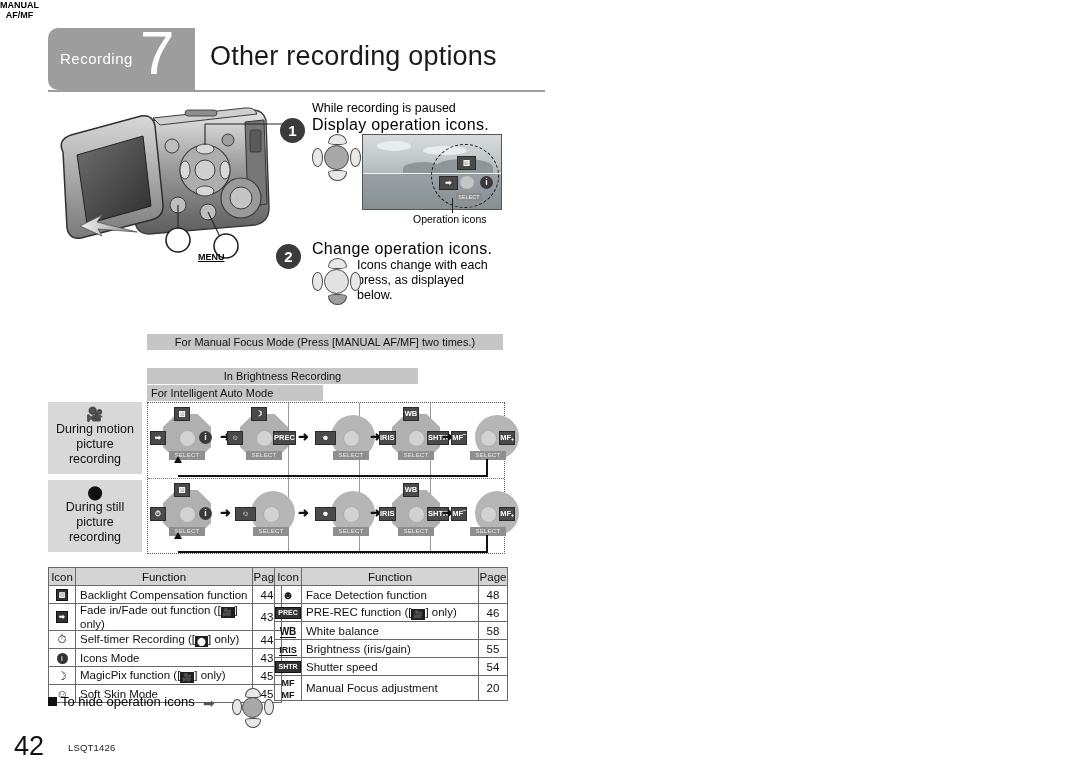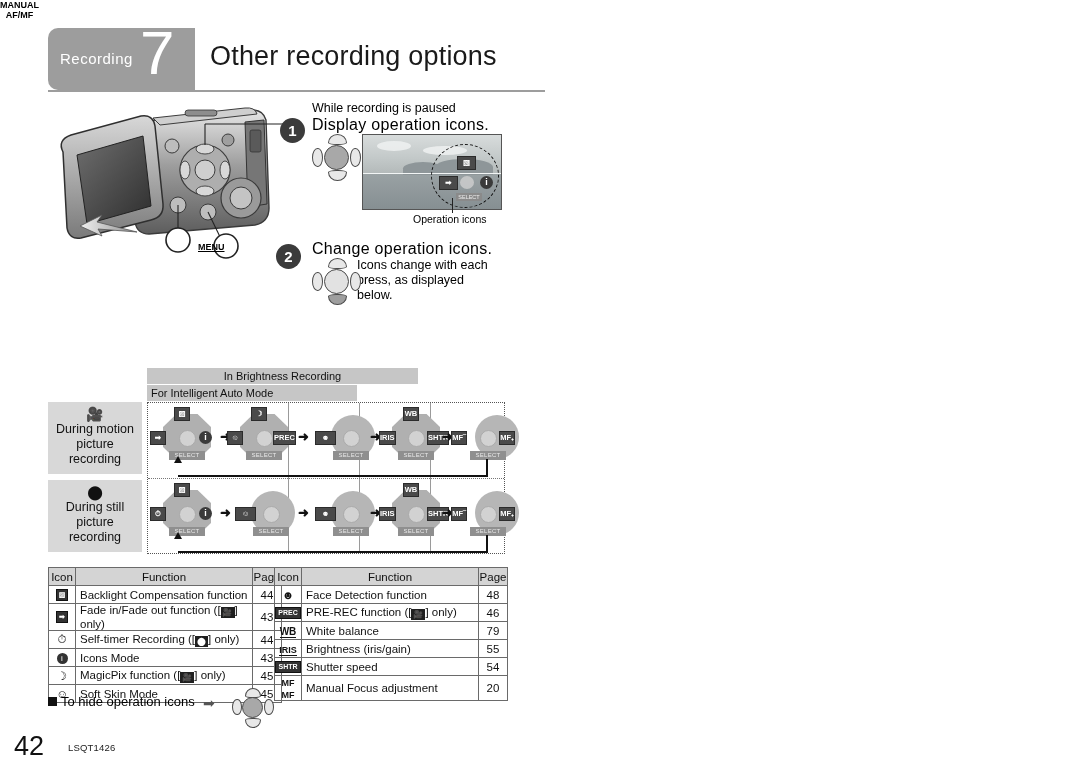--- a/index.html
+++ b/index.html
@@ -15,21 +15,21 @@
   .hdr-tab{position:absolute;left:0;top:0;width:147px;height:62px;background:#9d9d9d;
            border-radius:10px 0 0 10px;}
   .hdr-rec{position:absolute;left:12px;top:22px;font-size:15px;color:#fff;letter-spacing:.5px;}
   .hdr-num{position:absolute;left:92px;top:-6px;font-size:62px;color:#fff;font-weight:400;line-height:1;}
   .hdr-title{position:absolute;left:162px;top:13px;font-size:27px;color:#1a1a1a;letter-spacing:.2px;}
   .hdr-rule{position:absolute;left:48px;top:90px;width:497px;height:2px;background:#9d9d9d;}
 
   
   .cam-wrap{position:absolute;left:45px;top:100px;width:265px;height:160px;}
   .cam-lbl{position:absolute;font-size:9px;font-weight:bold;line-height:10px;text-align:center;}
-  .lbl-menu{left:198px;top:242px;text-decoration:underline;}
+  .lbl-menu{left:198px;top:252px;text-decoration:underline;}
 
   
   .step-circle{position:absolute;width:25px;height:25px;border-radius:50%;background:#3b3b3b;
       color:#fff;font-size:15px;font-weight:bold;text-align:center;line-height:25px;}
   .s1-circle{left:280px;top:118px;}
   .s2-circle{left:276px;top:244px;}
   .s1-pre{position:absolute;left:312px;top:101px;font-size:12.5px;}
   .s1-main{position:absolute;left:312px;top:116px;font-size:16px;letter-spacing:.3px;}
   .s2-main{position:absolute;left:312px;top:240px;font-size:16px;letter-spacing:.3px;}
   .s2-note{position:absolute;left:357px;top:258px;font-size:12.5px;line-height:15px;}
@@ -57,21 +57,21 @@
   .cap-oi{position:absolute;left:413px;top:213px;font-size:10.5px;}
   .cap-line{position:absolute;left:452px;top:198px;width:1.2px;height:15px;background:#222;}
 
   
   .diagram{position:absolute;left:48px;top:334px;width:455px;height:207px;}
   .modebar{position:absolute;background:#c6c6c6;height:16px;font-size:11px;
      line-height:16px;color:#111;white-space:nowrap;}
   .mb1{left:99px;top:0;width:356px;text-align:center;}
   .mb2{left:99px;top:17px;width:313px;padding-left:4px;box-sizing:border-box;}
   .mb3{left:99px;top:34px;width:271px;text-align:center;}
-  .mb4{left:99px;top:51px;width:210px;padding-left:4px;box-sizing:border-box;}
+  .mb4{left:99px;top:51px;width:176px;padding-left:4px;box-sizing:border-box;}
 
   .rowlabel{position:absolute;left:0;width:94px;background:#d8d8d8;text-align:center;
      font-size:12.5px;line-height:15px;color:#111;}
   .rl1{top:68px;height:72px;padding-top:4px;box-sizing:border-box;}
   .rl2{top:146px;height:72px;padding-top:4px;box-sizing:border-box;}
   .rl-ico{font-size:14px;line-height:16px;}
 
   .gridbox{position:absolute;left:99px;top:68px;width:356px;height:150px;
      border:1px dotted #555;}
   .vline{position:absolute;top:0;width:1px;height:150px;background:#9a9a9a;}
@@ -238,20 +238,21 @@
   </div>
   <div class="joy" style="left:312px;top:258px;width:48px;height:46px;">
     <div class="pet pet-up" style="left:16px;top:0;width:17px;height:9px;"></div>
     <div class="pet pet-dn" style="left:16px;top:36px;width:17px;height:9px;background:#9e9e9e;"></div>
     <div class="pet pet-lf" style="left:0;top:14px;width:9px;height:17px;"></div>
     <div class="pet pet-rt" style="left:38px;top:14px;width:9px;height:17px;"></div>
     <div class="jc" style="left:12px;top:11px;width:23px;height:23px;background:#e2e2e2;"></div>
   </div>
 
   <div class="diagram">
+    <div class="modebar mb1">For Manual Focus Mode (Press [MANUAL AF/MF] two times.)</div>
     <div class="modebar mb3">In Brightness Recording</div>
     <div class="modebar mb4">For Intelligent Auto Mode</div>
 
     <div class="rowlabel rl1">
       <div class="rl-ico">🎥</div>
       <div>During motion</div>
       <div>picture</div>
       <div>recording</div>
     </div>
     <div class="rowlabel rl2">
@@ -423,21 +424,21 @@
         <td class="c-page">48</td>
       </tr>
       <tr>
         <td class="c-icon"><span class="mini">PREC</span></td>
         <td class="c-func">PRE-REC function ([<span class="inl">🎥</span>] only)</td>
         <td class="c-page">46</td>
       </tr>
       <tr>
         <td class="c-icon"><span style="border-bottom:1.5px solid #111;font-size:10px;font-weight:bold;">WB</span></td>
         <td class="c-func">White balance</td>
-        <td class="c-page">79</td>
+        <td class="c-page">58</td>
       </tr>
       <tr>
         <td class="c-icon"><span style="border-bottom:1.5px solid #111;font-size:9px;font-weight:bold;">IRIS</span></td>
         <td class="c-func">Brightness (iris/gain)</td>
         <td class="c-page">55</td>
       </tr>
       <tr>
         <td class="c-icon"><span class="mini">SHTR</span></td>
         <td class="c-func">Shutter speed</td>
         <td class="c-page">54</td>

